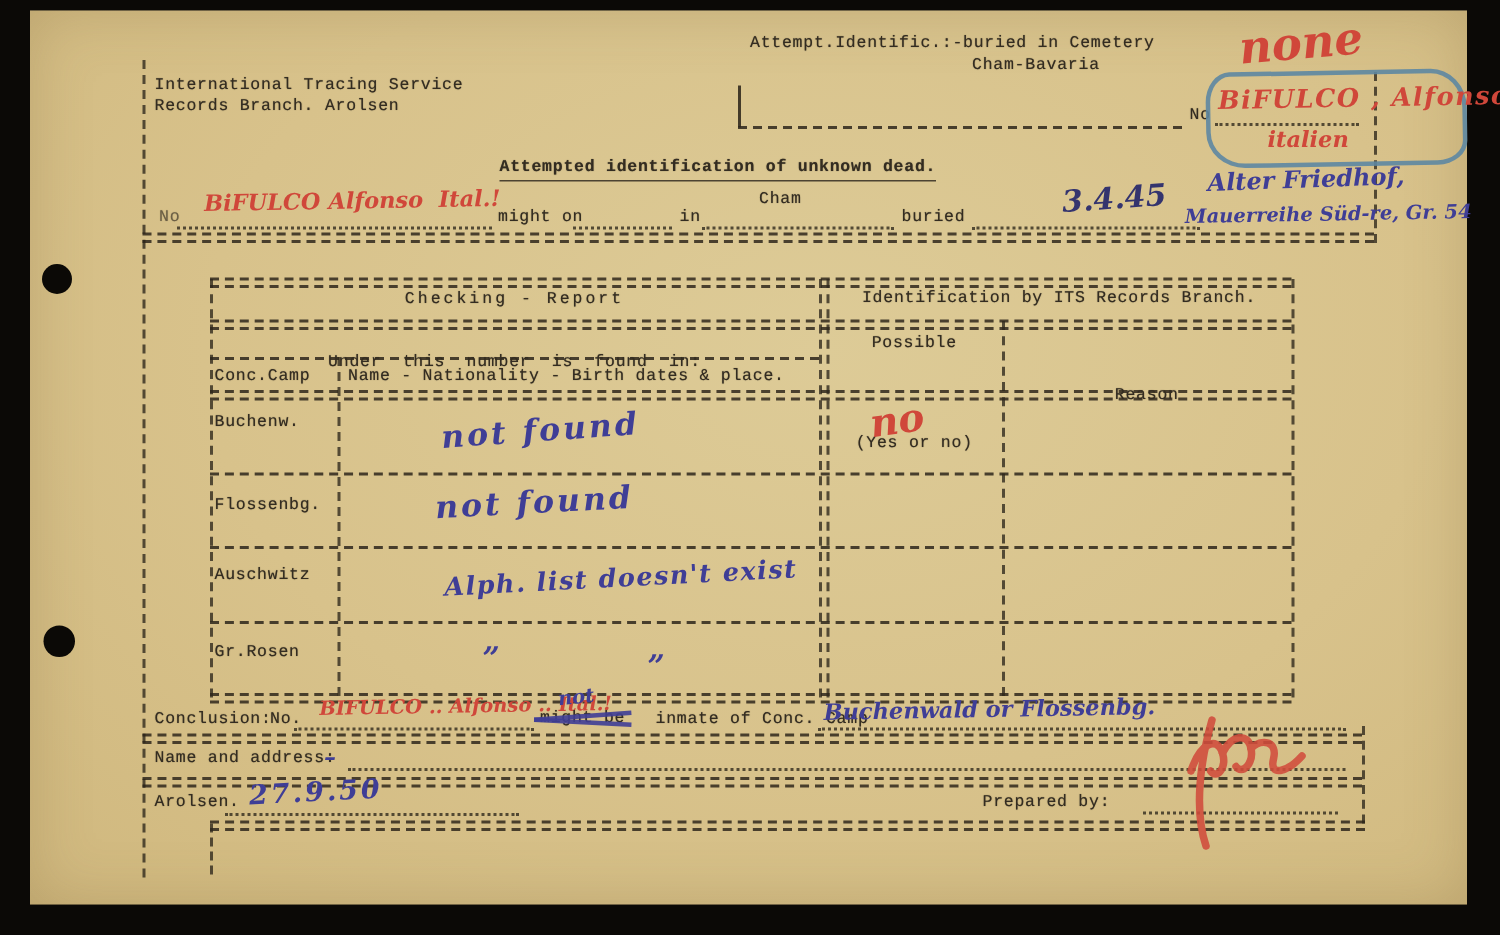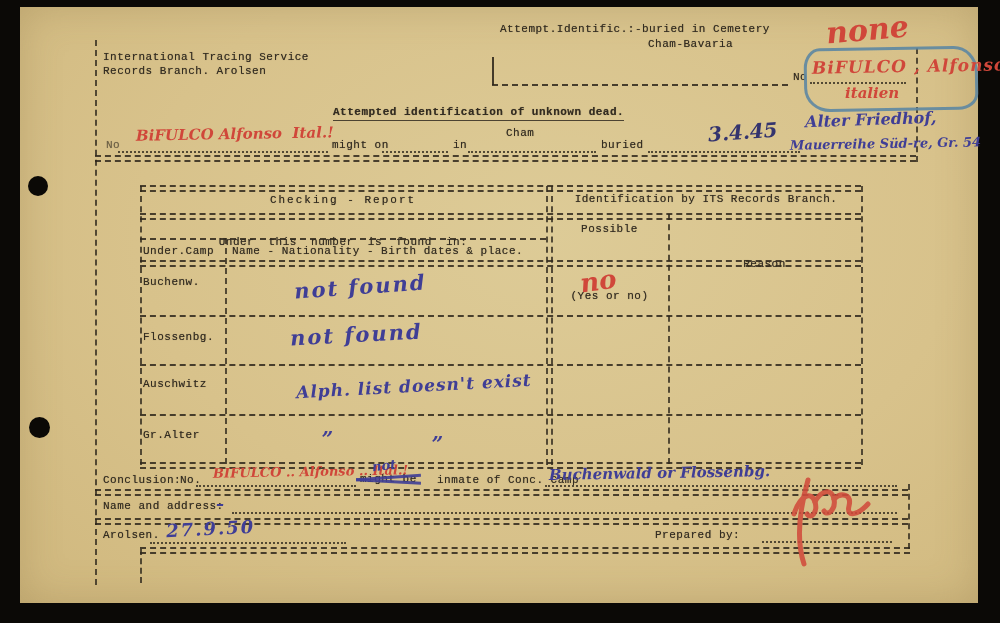--- a/index.html
+++ b/index.html
@@ -86,37 +86,37 @@
 <div class="abs vline" style="left:140px;top:186px;height:279px;"></div>
 <div class="abs vline" style="left:861px;top:186px;height:279px;"></div>
 <div class="abs vline" style="left:546px;top:186px;height:279px;"></div>
 <div class="abs vline" style="left:551px;top:186px;height:279px;"></div>
 <div class="abs vline" style="left:225px;top:238px;height:226px;"></div>
 <div class="abs vline" style="left:668px;top:214px;height:250px;"></div>
 
 <div class="abs typed center" style="left:140px;top:193px;width:406px;letter-spacing:2px;">Checking - Report</div>
 <div class="abs typed center" style="left:551px;top:192px;width:310px;">Identification by ITS Records Branch.</div>
 <div class="abs typed center" style="left:140px;top:221px;width:406px;margin-top:14px;">Under  this  number  is  found  in:</div>
-<div class="abs typed" style="left:143px;top:244px;">Under.Camp</div>
+<div class="abs typed" style="left:143px;top:244px;">Conc.Camp</div>
 <div class="abs typed" style="left:232px;top:244px;">Name - Nationality - Birth dates &amp; place.</div>
 <div class="abs typed center" style="left:551px;top:222px;width:117px;">Possible</div>
 <div class="abs typed center" style="left:551px;top:249px;width:117px;margin-top:40px;">(Yes or no)</div>
 <div class="abs typed center" style="left:668px;top:230px;width:193px;margin-top:27px;">Reason</div>
 
 <div class="abs typed" style="left:143px;top:275px;">Buchenw.</div>
 <div class="abs hw blue" style="left:294px;top:274px;font-size:21px;transform:rotate(-4deg);letter-spacing:2px;">not found</div>
 <div class="abs hw red" style="left:580px;top:266px;font-size:26px;transform:rotate(-8deg);">no</div>
 
 <div class="abs typed" style="left:143px;top:330px;">Flossenbg.</div>
 <div class="abs hw blue" style="left:290px;top:322px;font-size:21px;transform:rotate(-3deg);letter-spacing:2px;">not found</div>
 
 <div class="abs typed" style="left:143px;top:377px;">Auschwitz</div>
 <div class="abs hw blue" style="left:296px;top:376px;font-size:17px;transform:rotate(-3deg);letter-spacing:1px;">Alph. list doesn't exist</div>
 
-<div class="abs typed" style="left:143px;top:428px;">Gr.Alter</div>
+<div class="abs typed" style="left:143px;top:428px;">Gr.Rosen</div>
 <div class="abs hw blue" style="left:322px;top:415px;font-size:20px;">„</div>
 <div class="abs hw blue" style="left:432px;top:420px;font-size:20px;">„</div>
 
 <div class="abs typed" style="left:103px;top:473px;">Conclusion:</div>
 <div class="abs typed" style="left:180px;top:473px;">No.</div>
 <div class="abs hw red" style="left:213px;top:464px;font-size:13px;transform:rotate(-1deg);">BIFULCO .. Alfonso .. Ital.!</div>
 <div class="abs dotline" style="left:196px;top:483px;width:160px;"></div>
 <div class="abs typed" style="left:360px;top:472px;text-align:right;"><span class="struckwrap">might be</span></div>
 <div class="abs hw blue" style="left:372px;top:458px;font-size:13px;transform:rotate(-6deg);">not</div>
 <div class="abs typed" style="left:437px;top:473px;">inmate of Conc. Camp</div>

